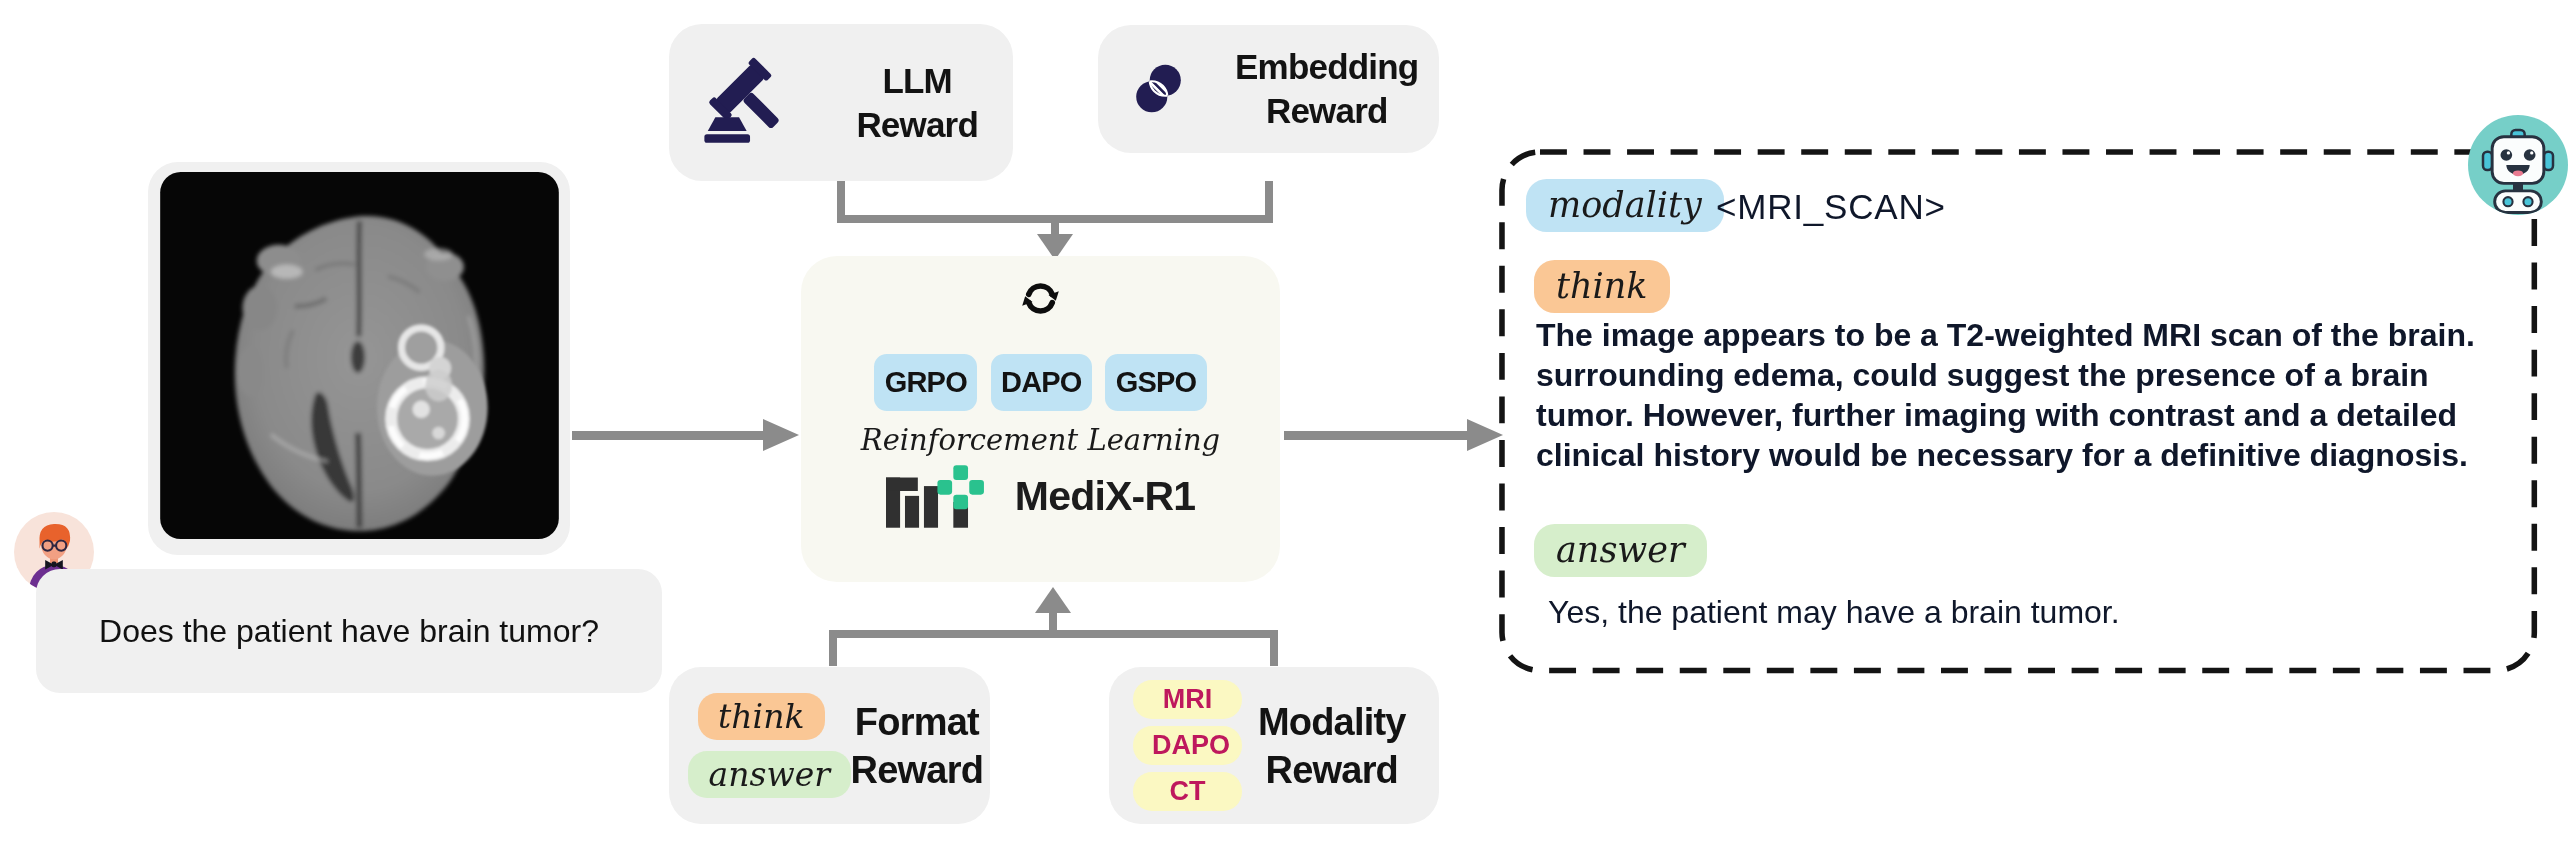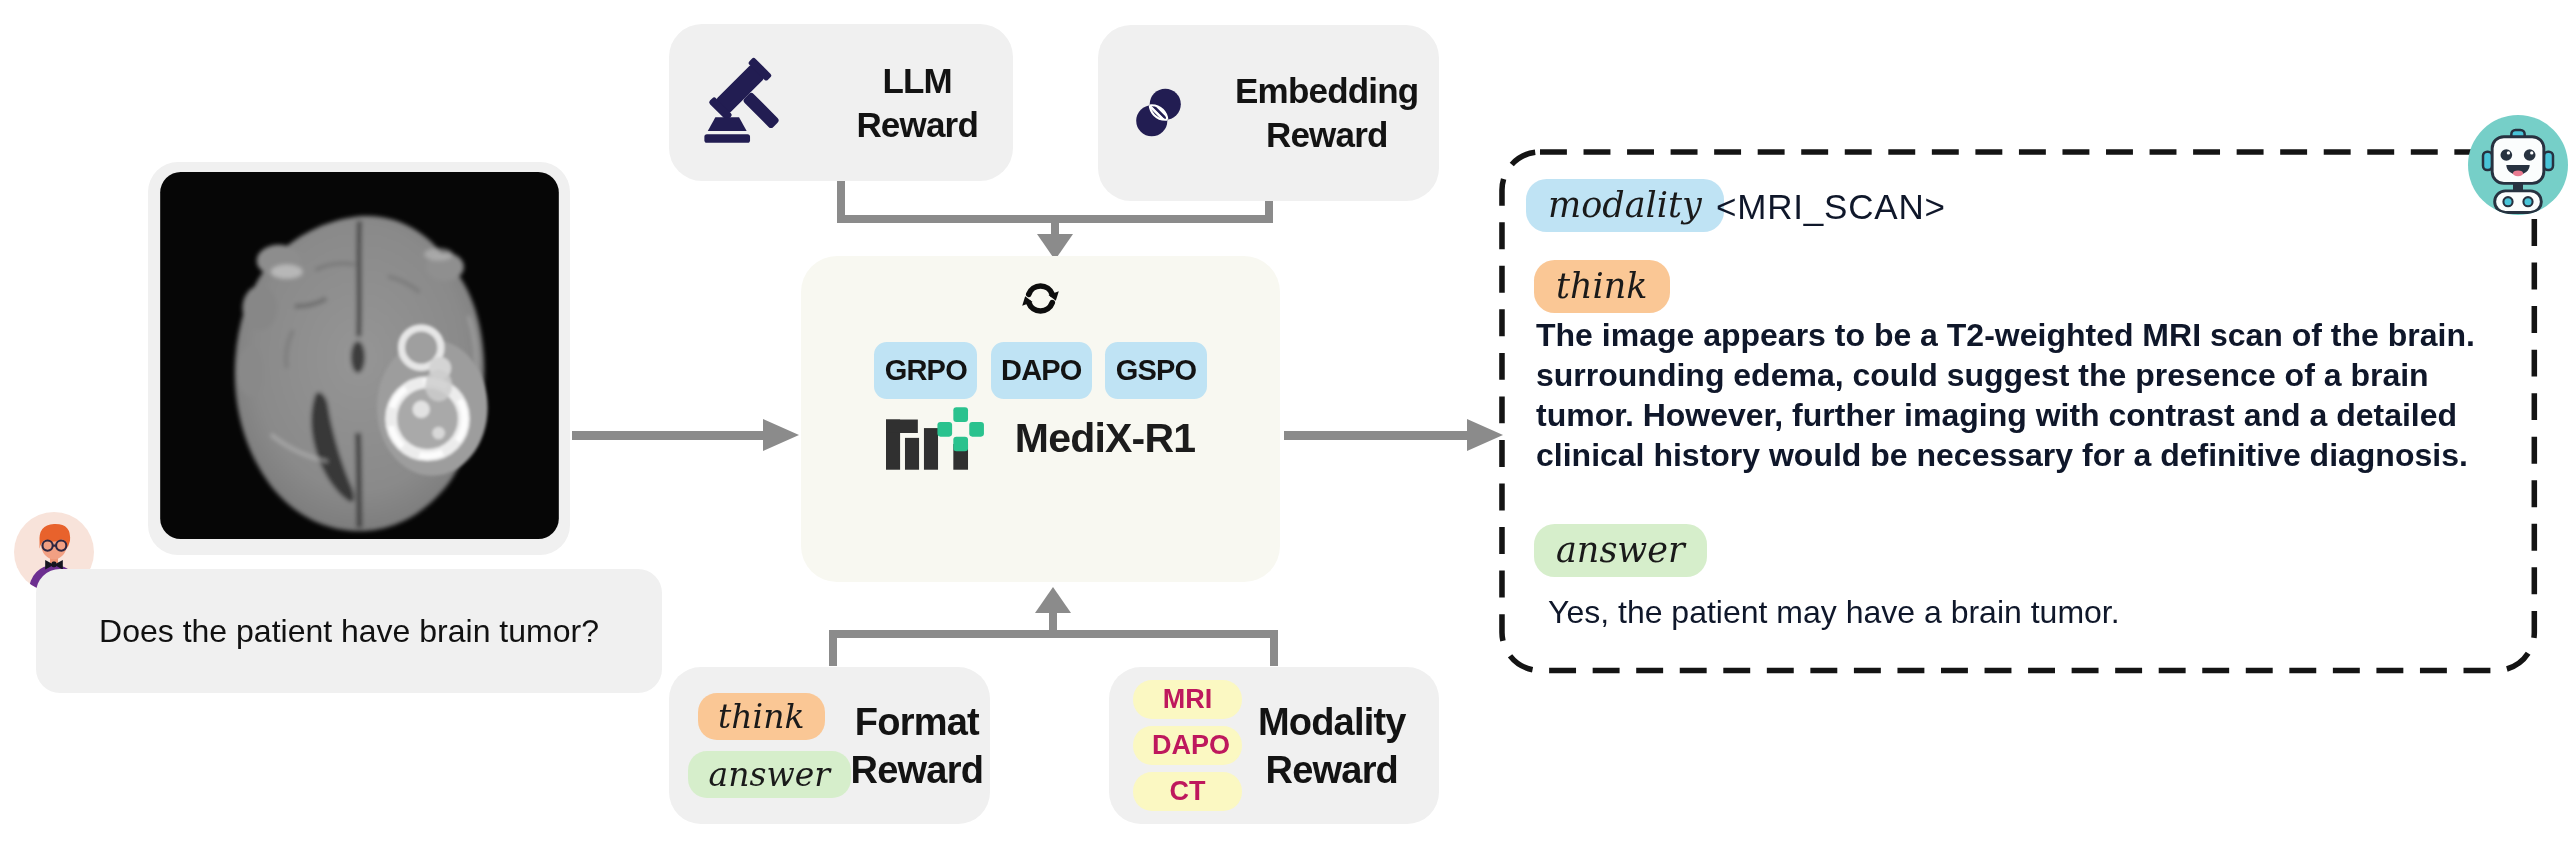--- a/index.html
+++ b/index.html
@@ -18,21 +18,21 @@
   
   .reward-card{display:flex;align-items:center;padding:0 20.6px 0 32px;box-sizing:border-box;gap:48px;}
   .reward-title{flex:1;text-align:center;font-weight:700;font-size:35px;line-height:44px;
     letter-spacing:-0.8px;color:#131313;}
   
   #policy-box{position:absolute;left:801px;top:256px;width:479px;height:326px;
     background:#f8f8f1;border-radius:36px;display:flex;flex-direction:column;
     align-items:center;justify-content:flex-start;padding-top:17.4px;box-sizing:border-box;}
   .algo-row{display:flex;gap:13.5px;margin-top:17.4px;}
   .algo-badge{background:#bfe3f4;border-radius:12.7px;padding:12px 10.3px;font-weight:700;
-    font-size:29px;letter-spacing:-0.8px;color:#131313;}
+    font-size:29px;letter-spacing:-0.8px;color:#131313;margin-top:12px;}
   .rl-subtitle{margin-top:12.7px;font-family:"DejaVu Serif",serif;font-style:italic;
     font-size:29px;color:#1a1a1a;}
   .logo-row{display:flex;align-items:center;gap:28px;margin-top:8px;}
   .logo-text{font-weight:700;font-size:41px;letter-spacing:-0.8px;color:#1c1c1c;}
   
   .tag-badge{display:inline-block;font-family:"DejaVu Serif",serif;font-style:italic;
     font-size:35px;color:#1a1a1a;border-radius:20.6px;padding:6.3px 22px;}
   .tag-blue{background:#bfe3f4;}
   .tag-orange{background:#fac795;}
   .tag-green{background:#d6eecb;}
@@ -154,21 +154,21 @@
         <path d="M8 88 l9 -16 h28 l9 16 z"></path>
         <rect x="4" y="92" width="54" height="10" rx="3"></rect>
       </g>
     </svg>
     <div class="reward-title col">
       <span>LLM</span>
       <span>Reward</span>
     </div>
   </div>
 
-  <div class="card reward-card" style="left:1098px;top:25px;width:341px;height:176px;">
+  <div class="card reward-card" style="left:1098px;top:25px;width:341px;height:128px;">
     <svg width="90" height="90" viewBox="0 0 110 110">
       <defs>
         <pattern id="hatch" width="10" height="10" patternUnits="userSpaceOnUse" patternTransform="rotate(-45)">
           <rect width="10" height="10" fill="#ffffff"></rect>
             <rect width="5" height="10" fill="#221d52"></rect>
         </pattern>
         <clipPath id="cA">
             <circle cx="68" cy="38" r="30"></circle>
           </clipPath>
         <clipPath id="cB">
@@ -197,20 +197,21 @@
         <path d="M65.7 52.5 A22 22 0 0 1 24.3 52.5"></path>
       </g>
       <path d="M72 49 L77.3 32.1 L59.1 38.9 Z" fill="#0d0d0d"></path>
       <path d="M18 41 L12.7 57.9 L30.9 51.1 Z" fill="#0d0d0d"></path>
     </svg>
     <div class="algo-row">
       <span class="algo-badge">GRPO</span>
       <span class="algo-badge">DAPO</span>
       <span class="algo-badge">GSPO</span>
     </div>
+    <div class="rl-subtitle">Reinforcement Learning</div>
     <div class="logo-row">
       <svg width="101" height="63" viewBox="0 0 165 102">
         <g fill="#303030">
           <rect x="0" y="20" width="23" height="82"></rect>
           <rect x="0" y="20" width="52" height="22"></rect>
           <rect x="31" y="50" width="23" height="52"></rect>
           <rect x="62" y="34" width="23" height="68"></rect>
           <rect x="110" y="60" width="24" height="42"></rect>
         </g>
         <g fill="#2ac28e">

